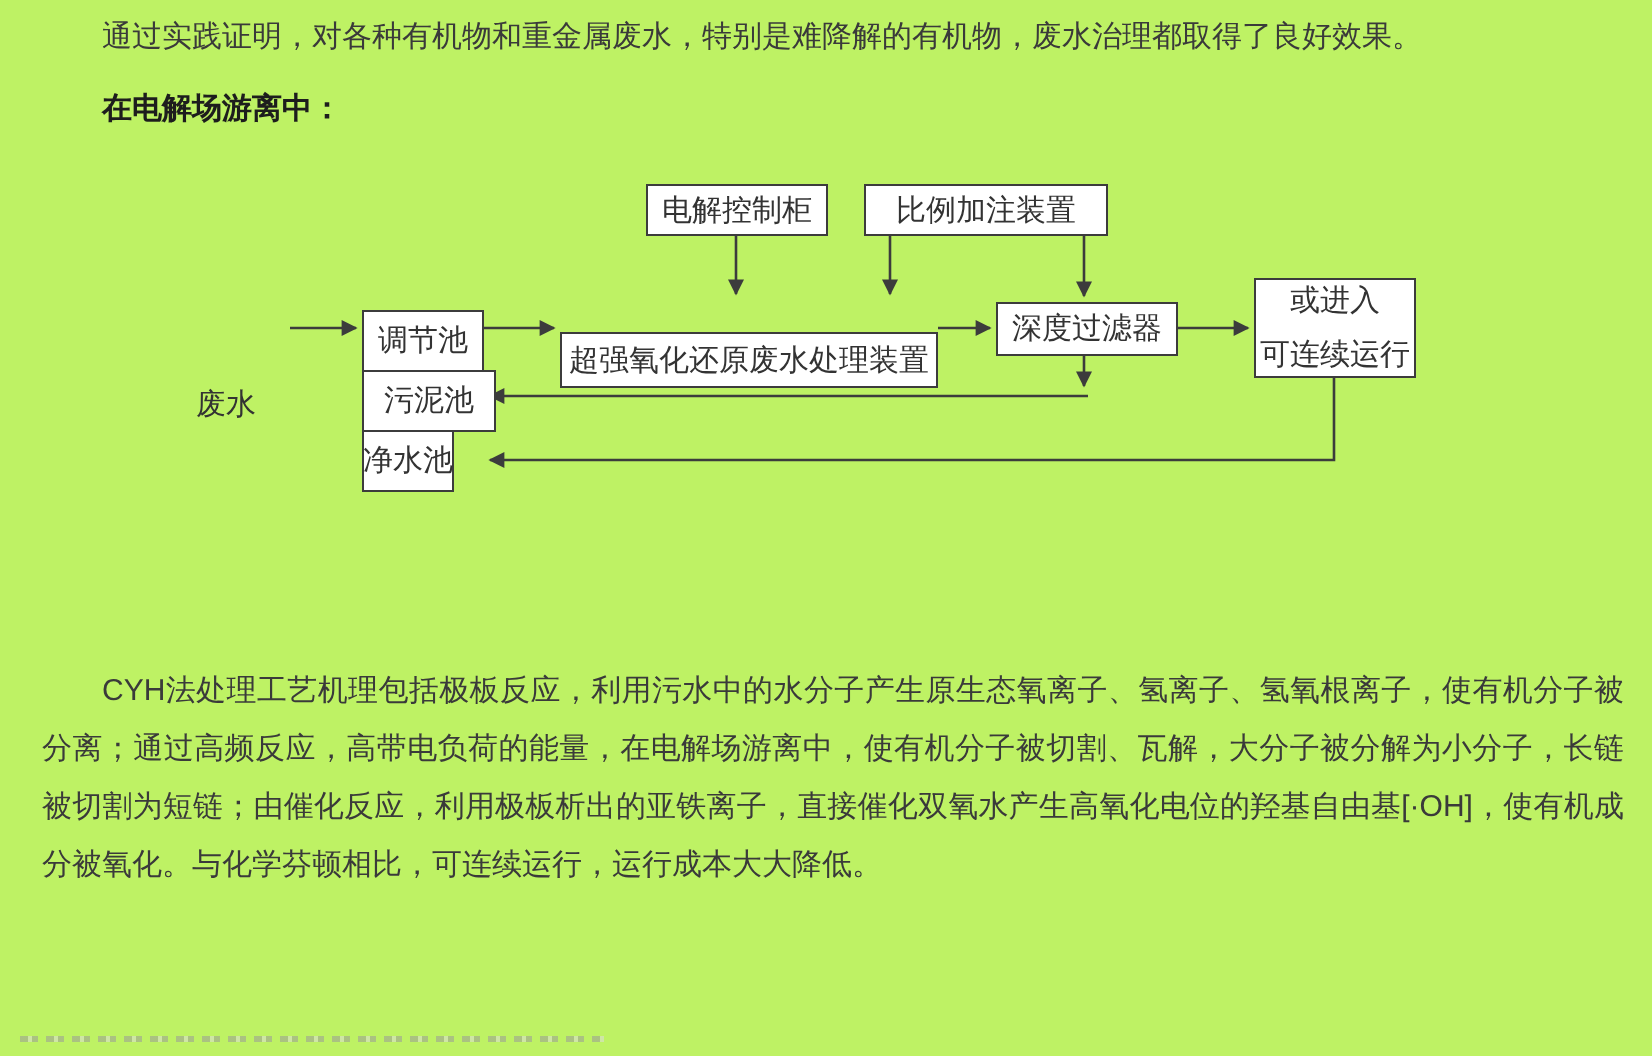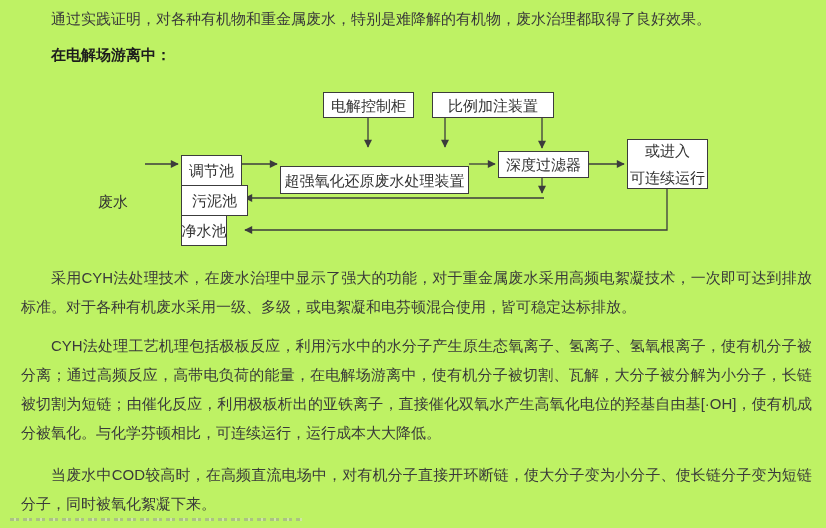--- a/index.html
+++ b/index.html
@@ -109,19 +109,17 @@
     </div>
     <div class="dbox box-filter">
       <span>深度过滤器</span>
     </div>
     <div class="dbox box-bio two-line">
       <span>或进入</span>
       <span>可连续运行</span>
     </div>
   </div>
 
-  <p class="para p-body1">采用CYH法处理技术，在废水治理中显示了强大的功能，对于重金属废水采用高频电絮凝技术，一次即可达到排放标准。对于各种有机废水采用一级、多级，或电絮凝和电芬顿混合使用，皆可稳定达标排放。</p>
   <p class="para p-body2">CYH法处理工艺机理包括极板反应，利用污水中的水分子产生原生态氧离子、氢离子、氢氧根离子，使有机分子被分离；通过高频反应，高带电负荷的能量，在电解场游离中，使有机分子被切割、瓦解，大分子被分解为小分子，长链被切割为短链；由催化反应，利用极板析出的亚铁离子，直接催化双氧水产生高氧化电位的羟基自由基[·OH]，使有机成分被氧化。与化学芬顿相比，可连续运行，运行成本大大降低。</p>
-  <p class="para p-body3">当废水中COD较高时，在高频直流电场中，对有机分子直接开环断链，使大分子变为小分子、使长链分子变为短链分子，同时被氧化絮凝下来。</p>
 
   <div class="cutoff"></div>
 
 </div>
 
 </body></html>

